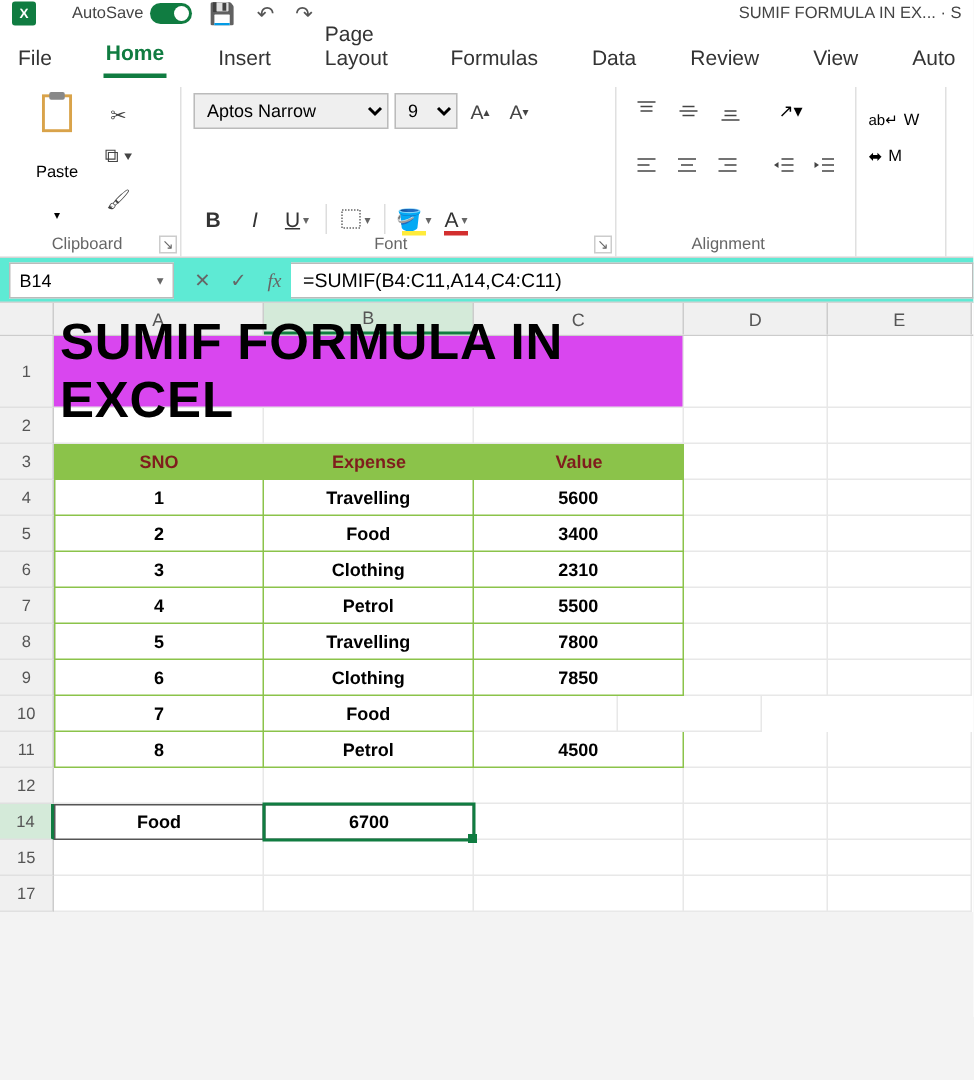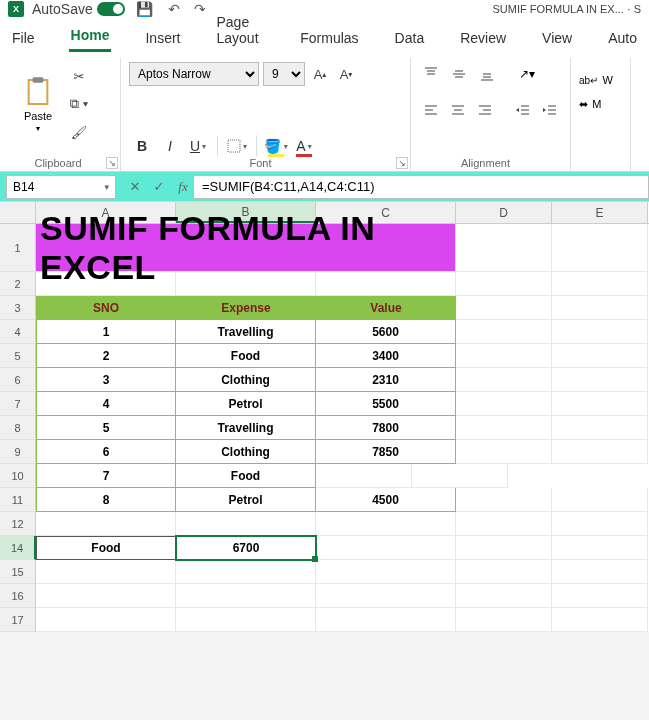--- a/index.html
+++ b/index.html
@@ -1,41 +1,41 @@
 <!DOCTYPE html>
 <html><head>
 <meta charset="utf-8">
 <style>
 * { margin: 0; padding: 0; box-sizing: border-box; font-family: 'Segoe UI', Arial, sans-serif; }
 body { background: #f3f3f3; width: 649px; height: 720px; overflow: hidden; font-size: 12px; user-select: none; }
 
 
 .titlebar { height: 18px; background: #fff; display: flex; align-items: center; padding: 0 8px; overflow: hidden; }
 .titlebar .xl-icon { width: 16px; height: 16px; background: #107c41; color: #fff; font-size: 9px; font-weight: bold; display: flex; align-items: center; justify-content: center; border-radius: 2px; }
-.titlebar .autosave { margin-left: 8px; font-size: 14px; color: #444; text-align: right; }
+.titlebar .autosave { margin-left: 24px; font-size: 11px; color: #444; text-align: right; }
 .titlebar .toggle { width: 28px; height: 14px; background: #107c41; border-radius: 7px; margin-left: 4px; position: relative; }
 .titlebar .toggle::after { content: ''; position: absolute; width: 10px; height: 10px; background: #fff; border-radius: 50%; top: 2px; right: 2px; }
 .titlebar .qat { margin-left: 12px; display: flex; gap: 14px; color: #555; font-size: 14px; }
 .titlebar .doc-title { margin-left: auto; font-size: 11px; color: #444; white-space: nowrap; }
 
 
 .menubar { height: 34px; background: #fff; display: flex; align-items: flex-end; padding: 0 10px; gap: 32px; font-size: 14px; color: #333; }
 .menubar .tab { padding: 6px 2px; cursor: pointer; }
 .menubar .tab.active { font-weight: 600; border-bottom: 3px solid #107c41; color: #107c41; }
 
 
 .ribbon { height: 120px; background: #fff; border-bottom: 1px solid #d4d4d4; display: flex; padding: 6px 6px 0 6px; }
 .group { border-right: 1px solid #e0e0e0; padding: 2px 8px 2px 8px; display: flex; flex-direction: column; position: relative; }
 .group-label { position: absolute; bottom: 2px; left: 0; right: 10px; text-align: center; font-size: 11px; color: #666; }
 .launcher { position: absolute; bottom: 2px; right: 2px; width: 12px; height: 12px; font-size: 9px; color: #666; border: 1px solid #ccc; display: flex; align-items: center; justify-content: center; }
 
 
 .clipboard { width: 115px; }
 .clipboard .row { display: flex; gap: 4px; height: 88px; }
-.paste-big { width: 48px; display: flex; flex-direction: column; align-items: center; justify-content: center; gap: 2px; }
+.paste-big { width: 48px; display: flex; flex-direction: column; align-items: center; justify-content: center; gap: 18px; }
 .paste-big svg { width: 32px; height: 32px; }
 .paste-big .lbl { font-size: 11px; }
 .mini-col { display: flex; flex-direction: column; gap: 8px; justify-content: center; }
 .mini { width: 26px; height: 20px; display: flex; align-items: center; justify-content: center; font-size: 13px; color: #444; }
 
 
 .fontgrp { width: 290px; gap: 30px; }
 .font-row1 { display: flex; gap: 4px; align-items: center; height: 28px; }
 .font-select { border: 1px solid #bbb; height: 24px; font-size: 12px; padding: 0 4px; }
 .font-name { width: 130px; }
@@ -453,28 +453,20 @@
   <div id="blank-rows">
       <div class="row r-norm">
     <div class="rh">15</div>
     <div class="cell colA"></div>
     <div class="cell colB"></div>
     <div class="cell colC"></div>
     <div class="cell colD"></div>
     <div class="cell colE"></div>
       </div>
       <div class="row r-norm">
-    <div class="rh">16</div>
-    <div class="cell colA"></div>
-    <div class="cell colB"></div>
-    <div class="cell colC"></div>
-    <div class="cell colD"></div>
-    <div class="cell colE"></div>
-      </div>
-      <div class="row r-norm">
     <div class="rh">17</div>
     <div class="cell colA"></div>
     <div class="cell colB"></div>
     <div class="cell colC"></div>
     <div class="cell colD"></div>
     <div class="cell colE"></div>
       </div>
     </div>
 </div>
 

